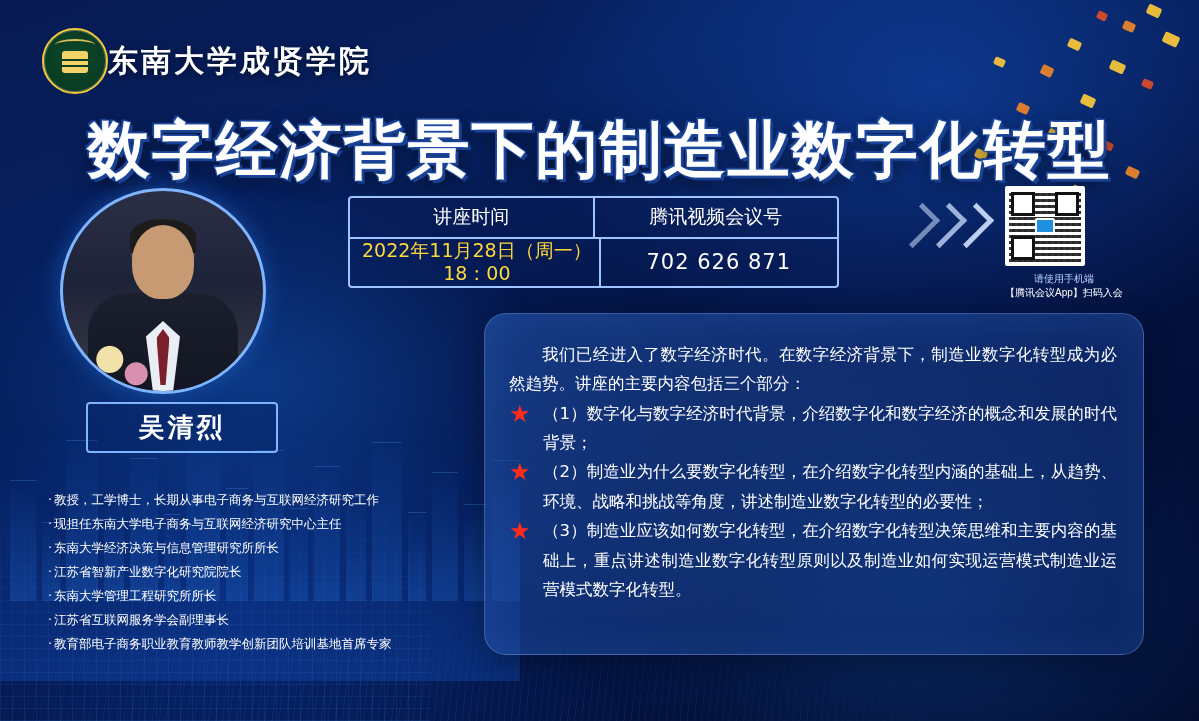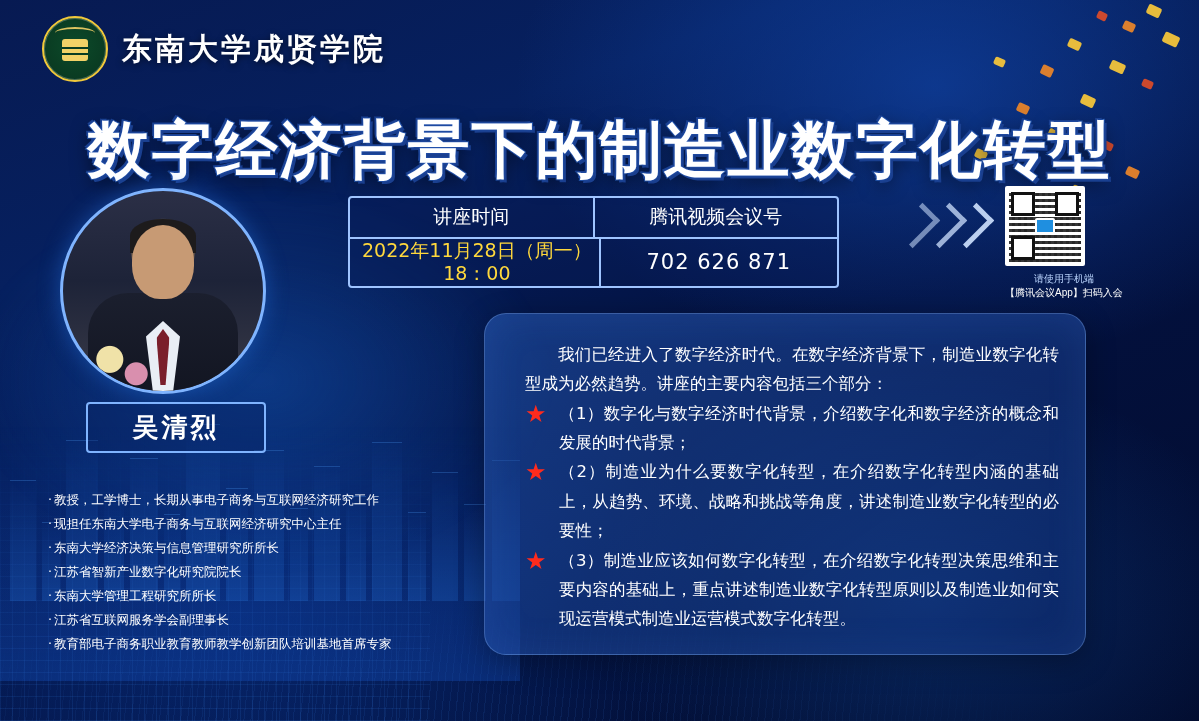--- a/index.html
+++ b/index.html
@@ -65,21 +65,21 @@
     position:absolute; display:block; border-radius:2px;
     background:#f3c43a;
     transform:rotate(25deg);
     opacity:.95;
   }
   .confetti span.o { background:#e7842a; }
   .confetti span.r { background:#d84b2a; }
 
   
   .logo-wrap {
-    position:absolute; left:42px; top:16px; display:flex; align-items:center; gap:14px;
+    position:absolute; left:42px; top:28px; display:flex; align-items:center; 
   }
   .logo-mark {
     width:62px; height:62px; border-radius:50%;
     border:2px solid #f1c93b;
     background:radial-gradient(circle at 50% 45%, #0c4a2a 0%, #0a3d23 60%, #093520 100%);
     position:relative;
     box-shadow:0 0 0 1px rgba(255,255,255,0.25) inset;
   }
   .logo-mark:after {
     content:"";
@@ -217,42 +217,42 @@
   .portrait .flowers {
     position:absolute; left:-6px; bottom:-10px; width:110px; height:80px;
     background:
       radial-gradient(circle at 20% 60%, #e2b7c9 0 12px, rgba(0,0,0,0) 13px),
       radial-gradient(circle at 48% 48%, #f0e2a8 0 13px, rgba(0,0,0,0) 14px),
       radial-gradient(circle at 72% 66%, #d98fae 0 11px, rgba(0,0,0,0) 12px),
       radial-gradient(circle at 36% 80%, #8fbf7a 0 14px, rgba(0,0,0,0) 15px);
   }
   .speaker-name {
     position:absolute; left:86px; top:402px;
-    min-width:140px; padding:6px 18px;
+    min-width:140px; padding:6px 24px;
     border:2px solid #7fb4ff; border-radius:4px;
     color:#ffffff; font-size:26px; font-weight:bold; letter-spacing:3px;
     text-align:center;
     background:rgba(10,34,96,.35);
     font-family:"DejaVu Sans","Liberation Sans",sans-serif;
   }
   .bio {
     position:absolute; left:48px; top:488px; width:400px;
     color:#ffffff; font-size:12.5px; line-height:1.92;
     font-family:"DejaVu Sans","Liberation Sans",sans-serif;
   }
   .bio div:before { content:"·"; margin-right:2px; }
 
   
   .abstract {
-    position:absolute; left:484px; top:313px; width:602px; height:342px;
+    position:absolute; left:484px; top:313px; width:660px; height:342px;
     border-radius:22px;
     background:linear-gradient(145deg, rgba(36,86,175,0.55), rgba(18,52,130,0.48));
     border:1px solid rgba(140,185,255,.35);
     box-shadow:0 8px 30px rgba(0,0,0,.30) , inset 0 0 40px rgba(90,150,255,.12);
-    padding:26px 26px 20px 40px;
+    padding:26px 26px 20px 24px;
     box-sizing:border-box;
     color:#ffffff;
     font-size:16.5px;
     line-height:1.78;
     font-family:"DejaVu Sans","Liberation Sans",sans-serif;
   }
   .abstract p { margin:0; text-align:justify; }
   .abstract p.intro { text-indent:2em; }
   .abstract .item { position:relative; padding-left:34px; }
   .star {

